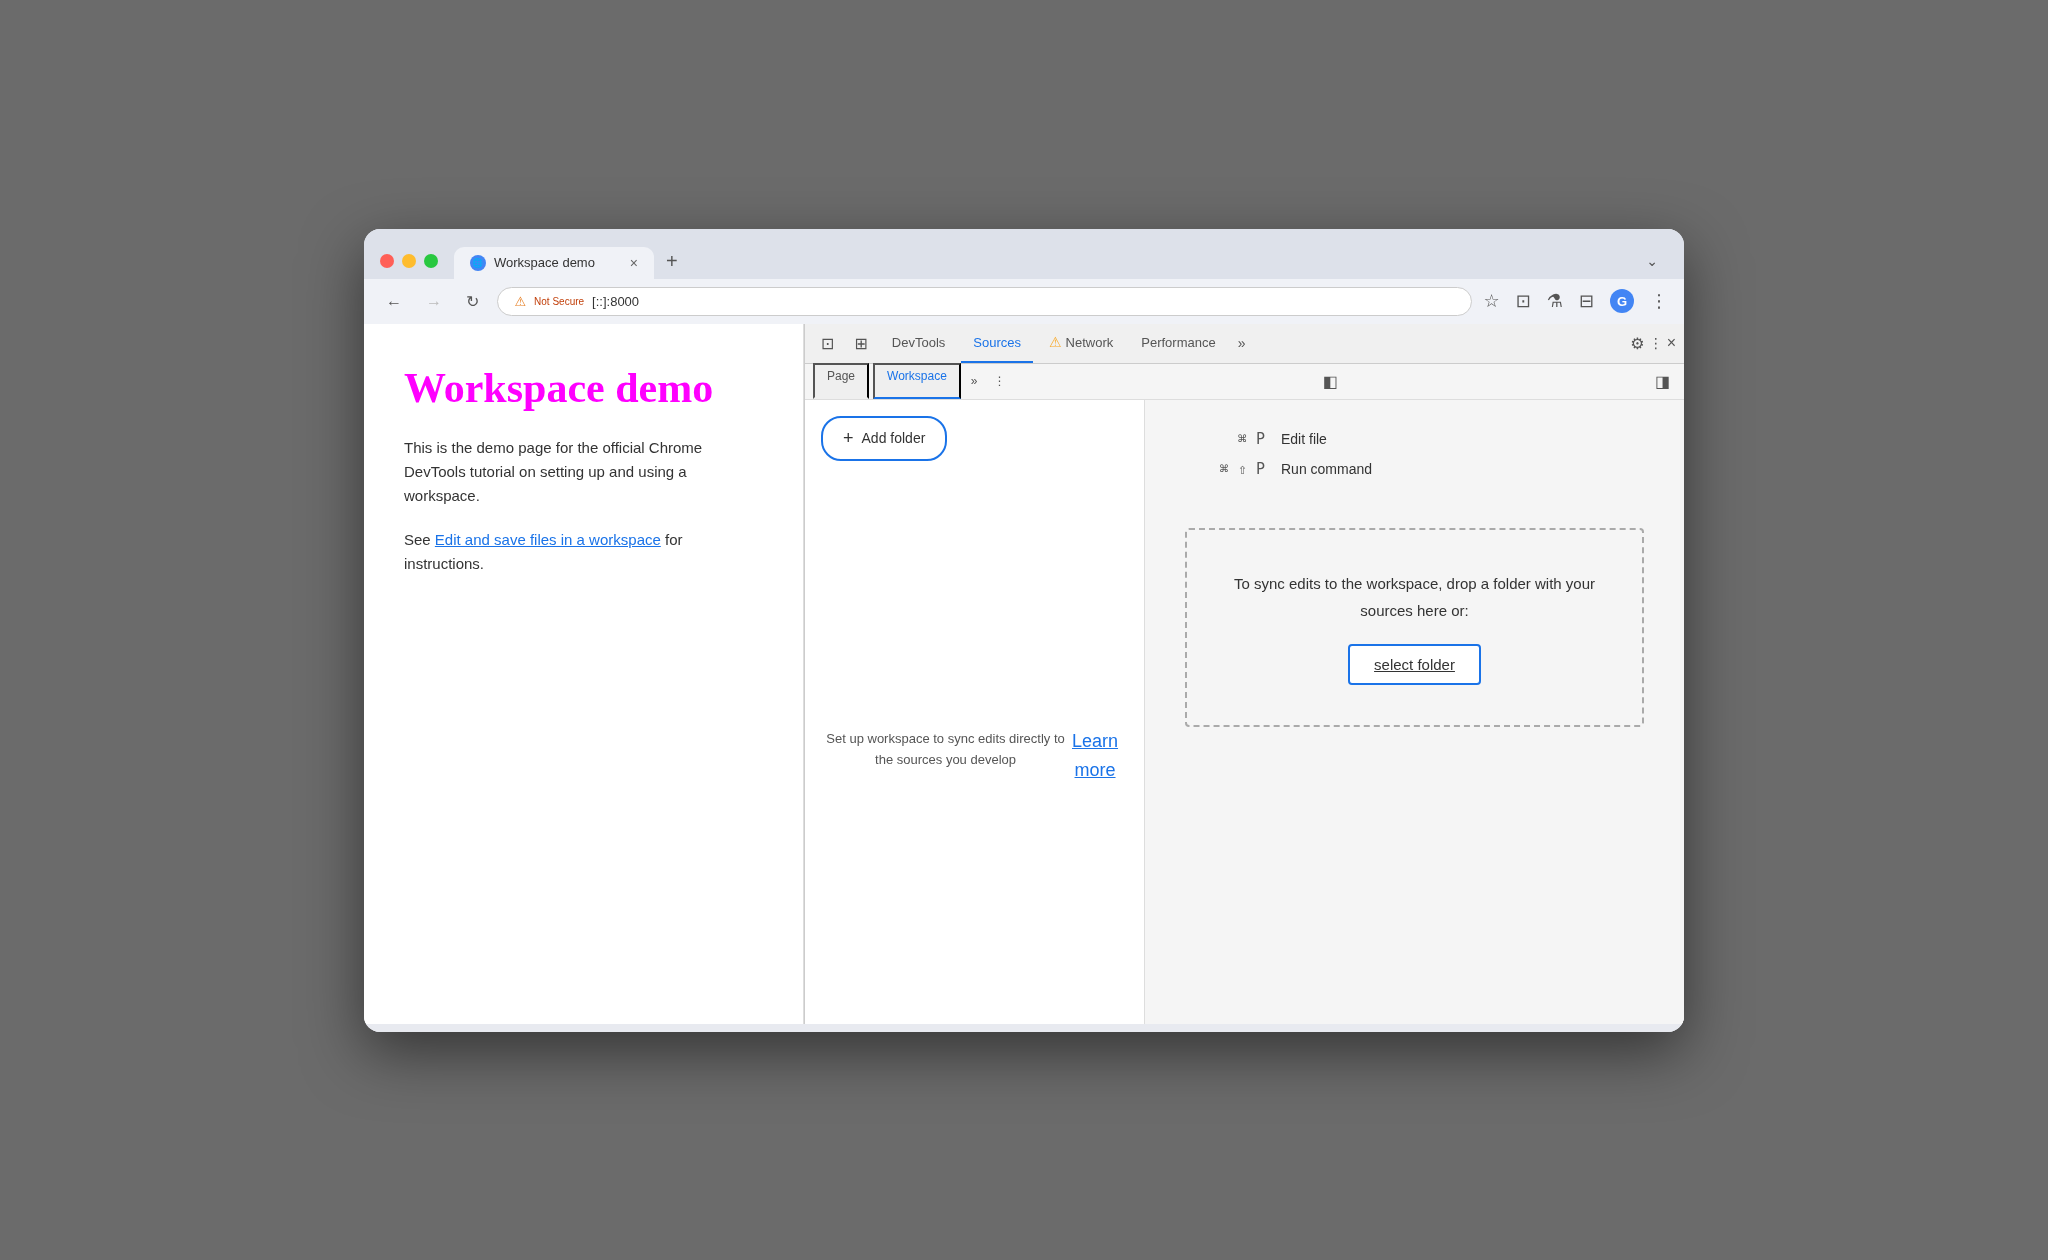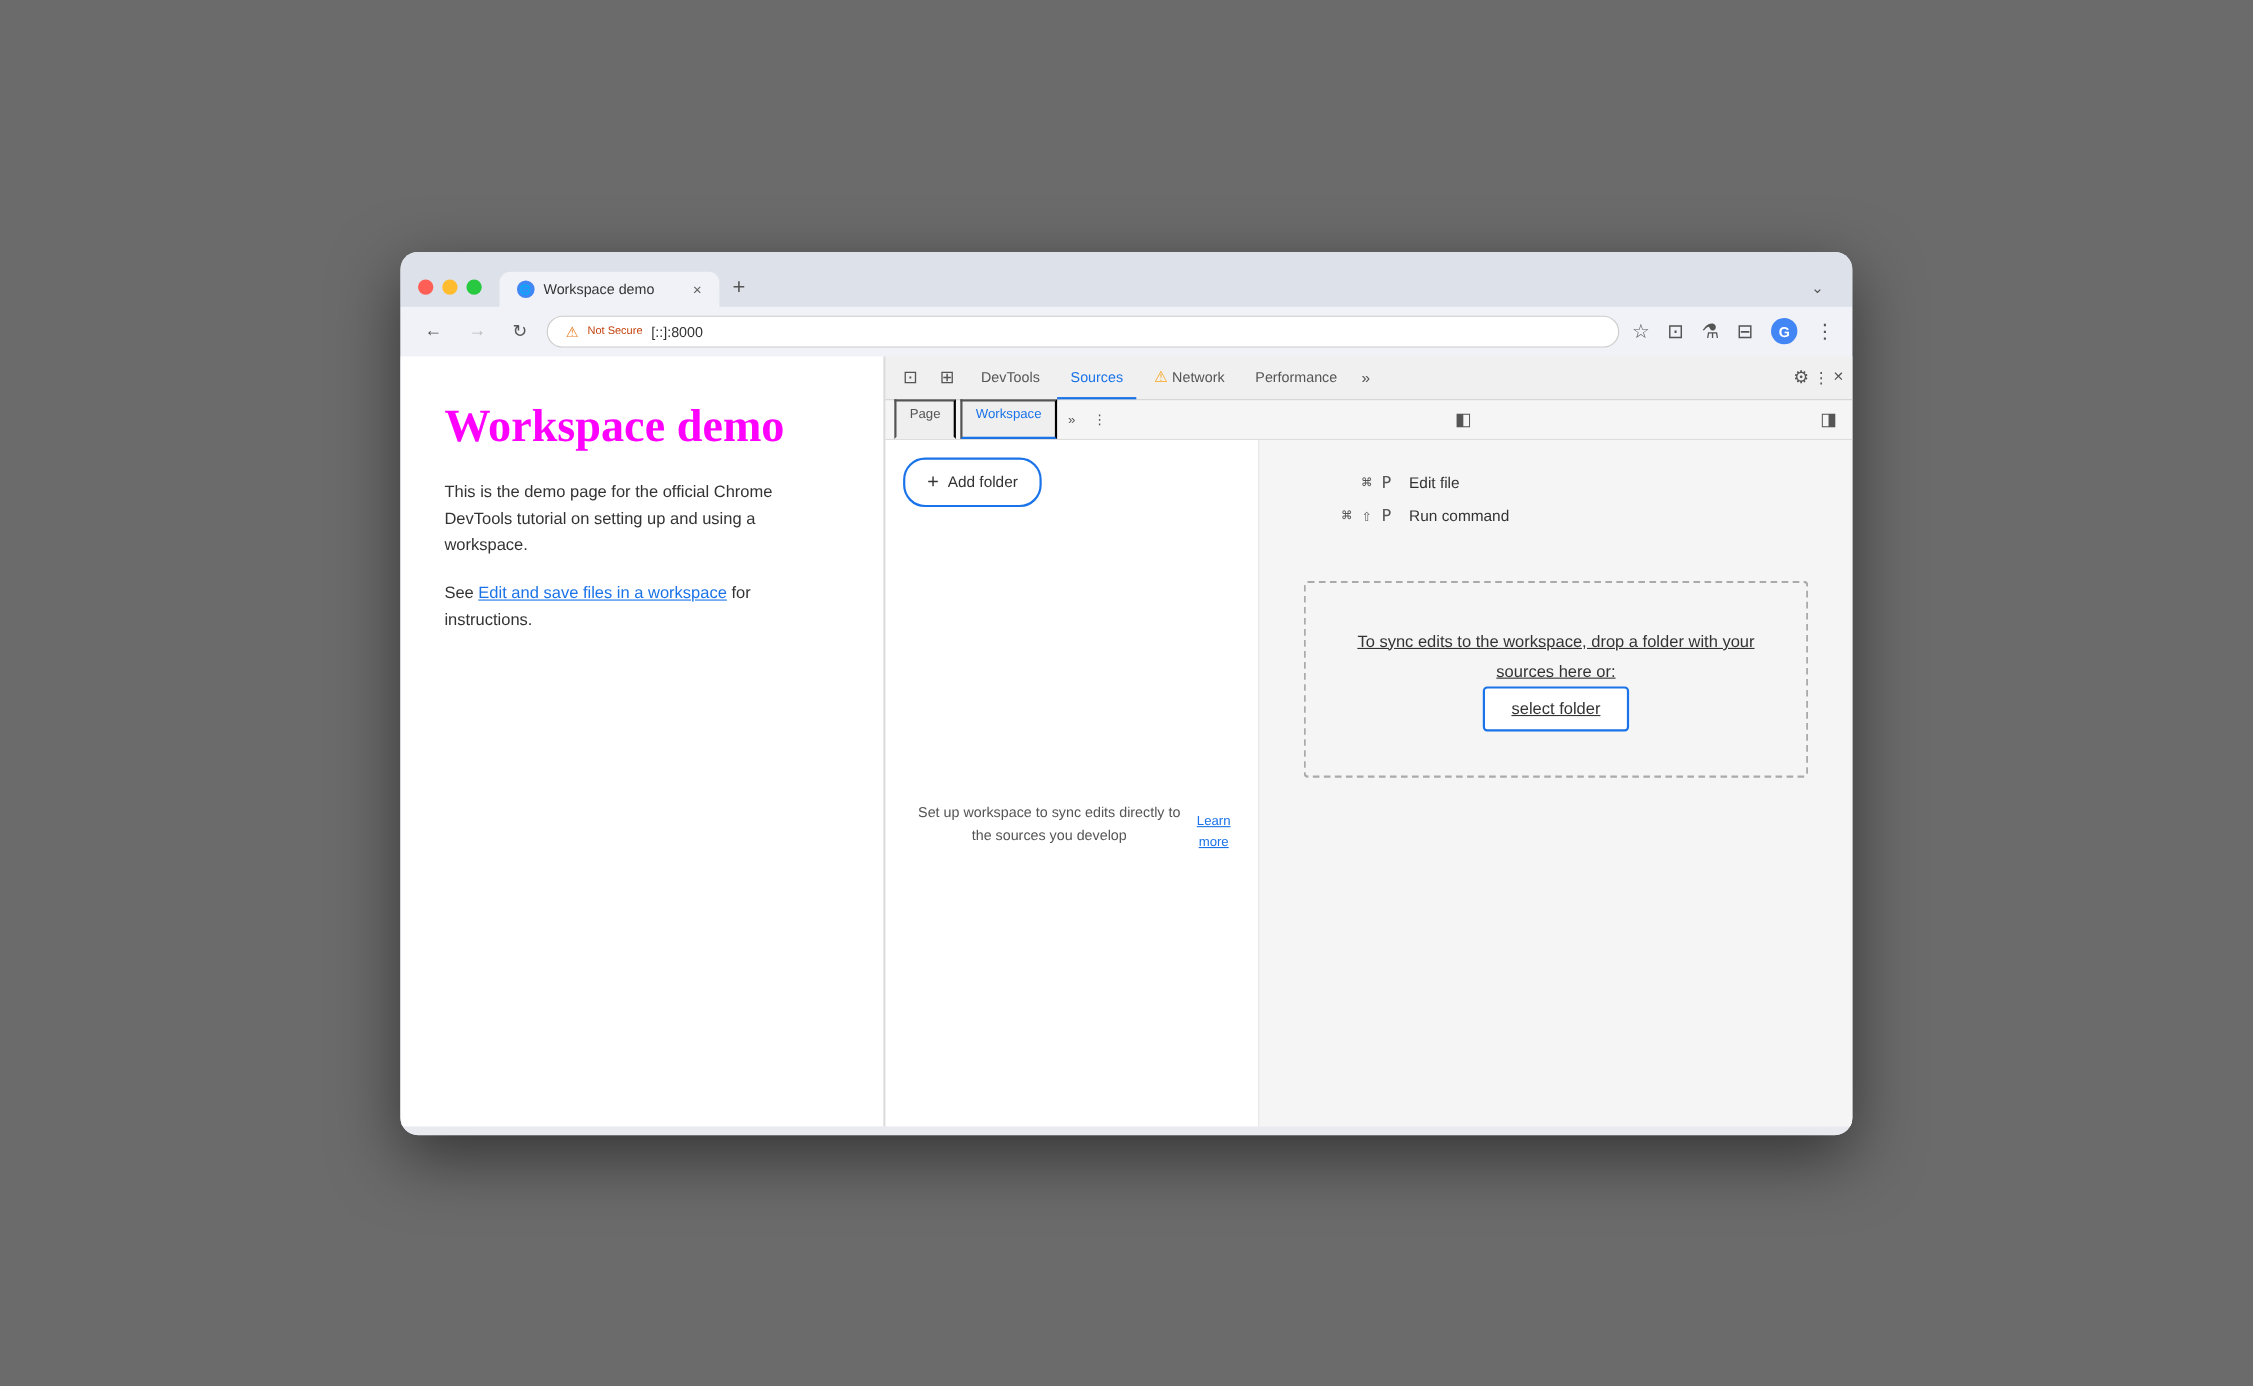--- a/index.html
+++ b/index.html
@@ -388,21 +388,21 @@
       font-size: 13px;
       line-height: 1.6;
     }
 
     .workspace-hint-link {
       color: #1a73e8;
       text-decoration: underline;
       cursor: pointer;
       margin-top: 12px;
       display: block;
-      font-size: 12px;
+      font-size: 18px;
     }
 
     
     .sources-right {
       flex: 1;
       background: #f5f5f5;
       display: flex;
       flex-direction: column;
       padding: 20px;
     }
@@ -444,21 +444,21 @@
       color: #444;
       font-size: 15px;
       line-height: 1.8;
       margin: 10px 20px;
     }
 
     .drop-zone-text {
       font-size: 15px;
       color: #333;
       line-height: 1.8;
-      text-decoration: underline;
+      margin-bottom: 20px;
     }
 
     .select-folder-btn {
       border: 2.5px solid #1a73e8;
       border-radius: 4px;
       background: white;
       padding: 10px 24px;
       font-size: 15px;
       color: #333;
       cursor: pointer;

